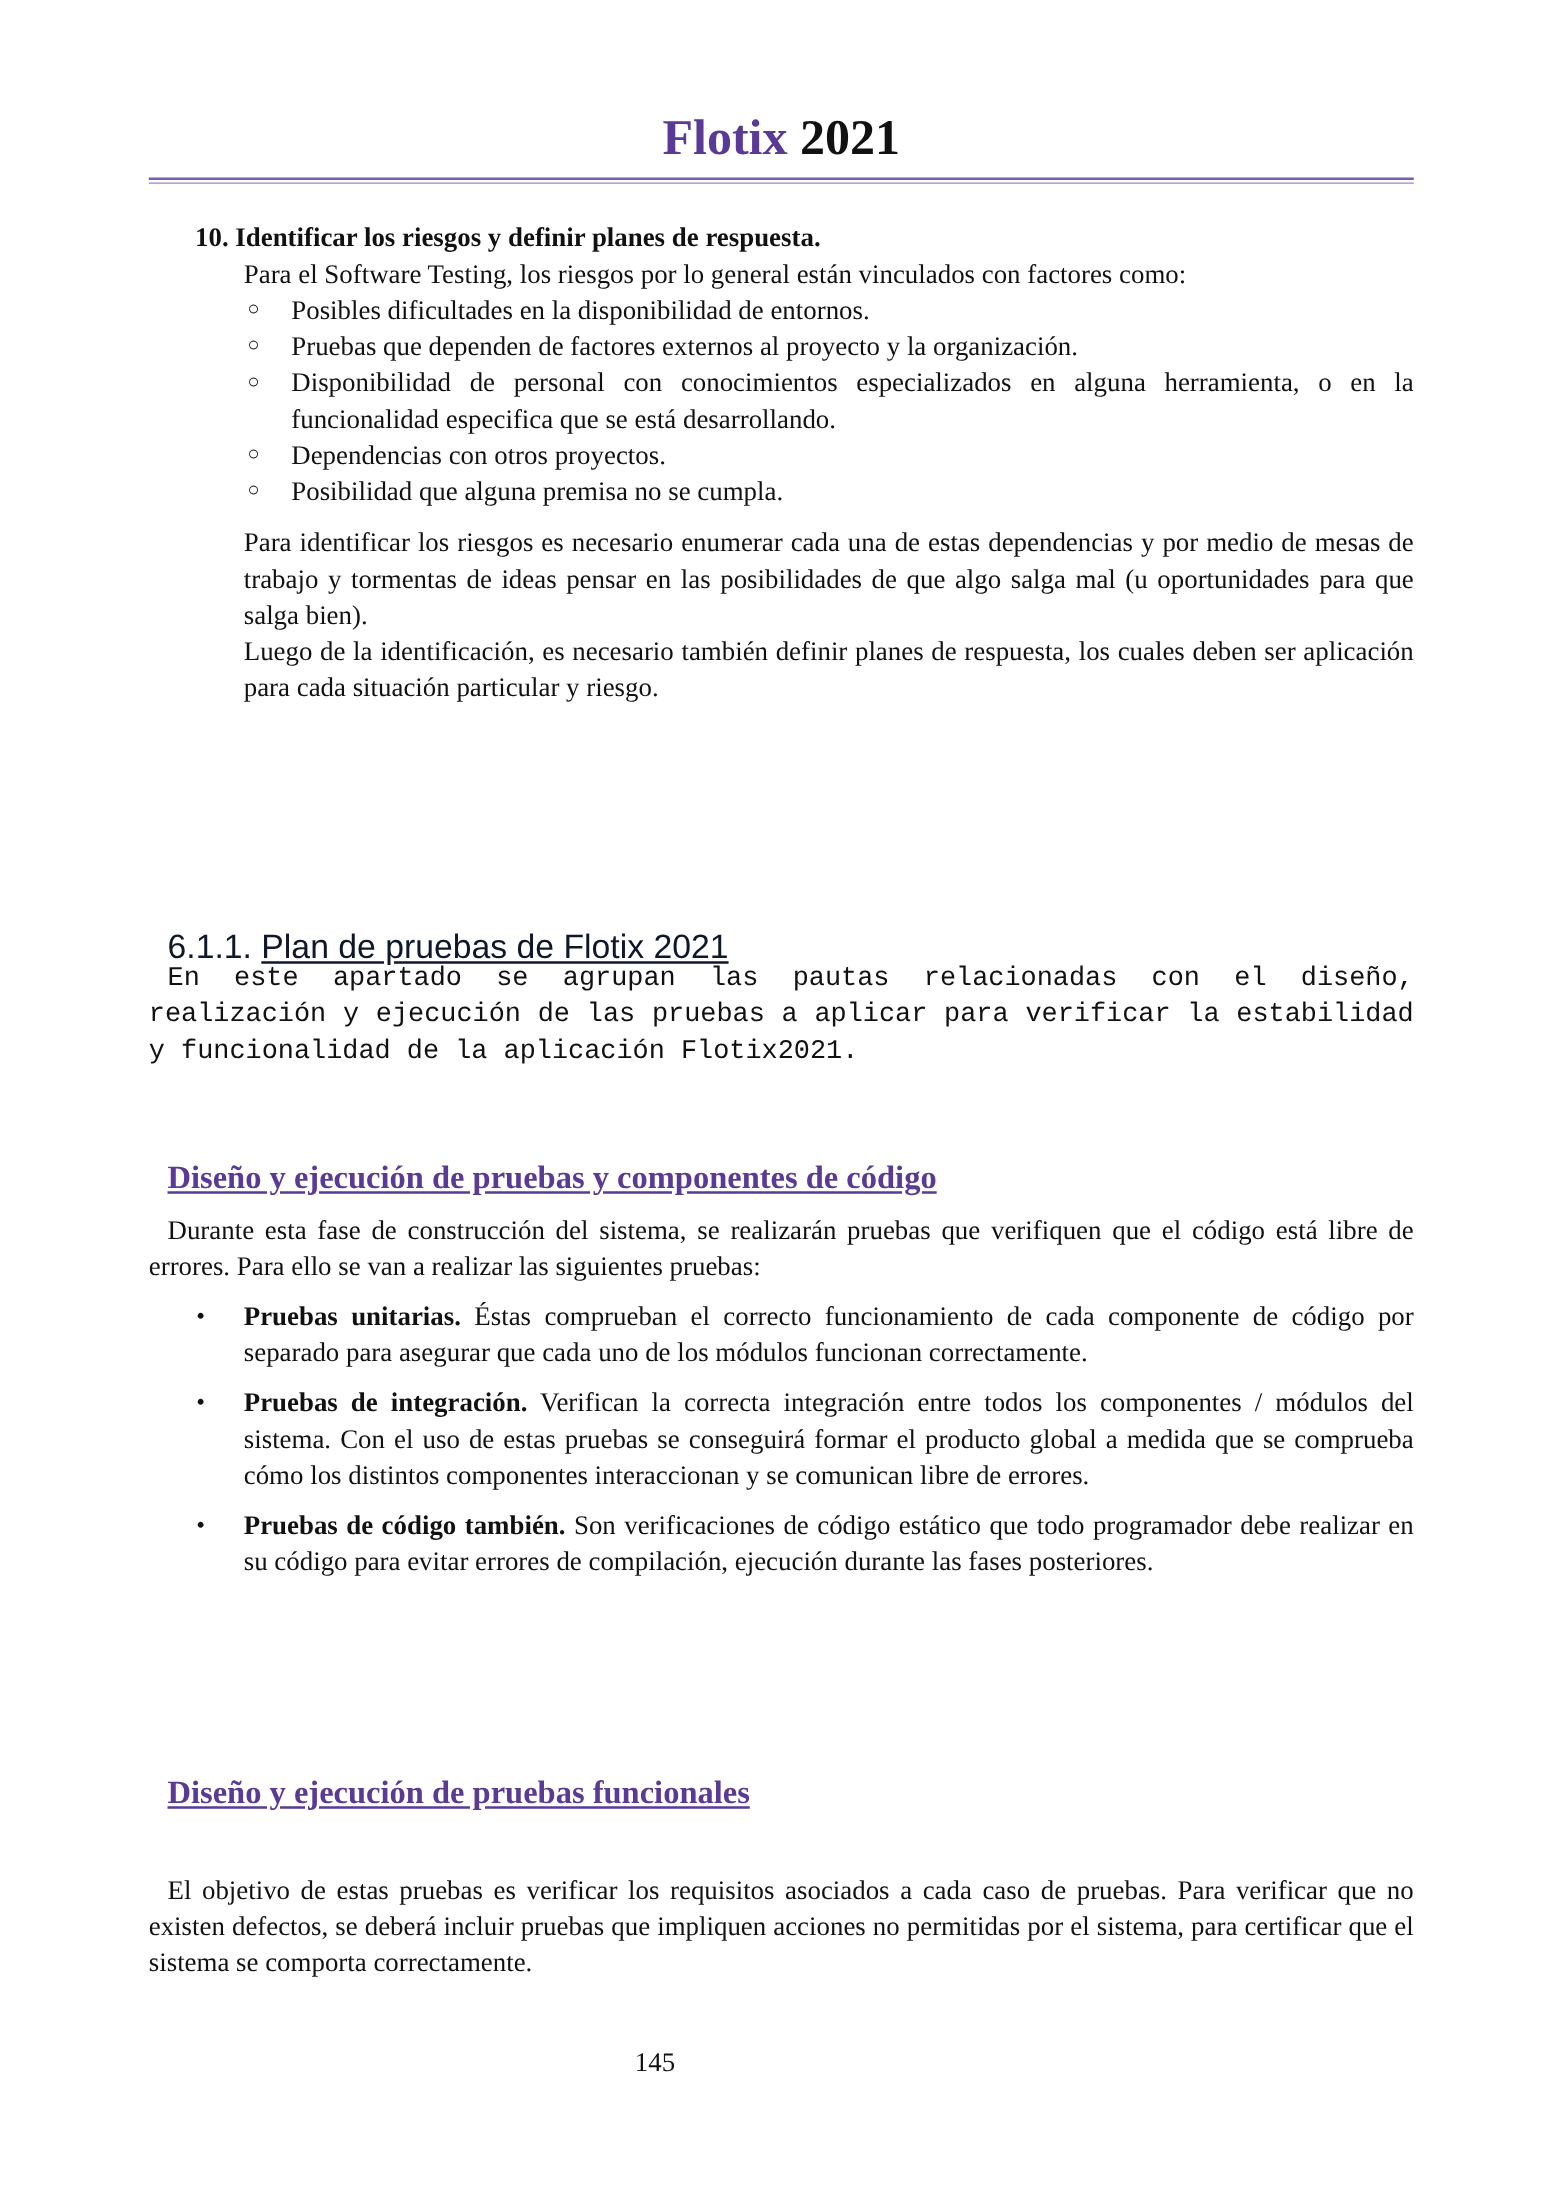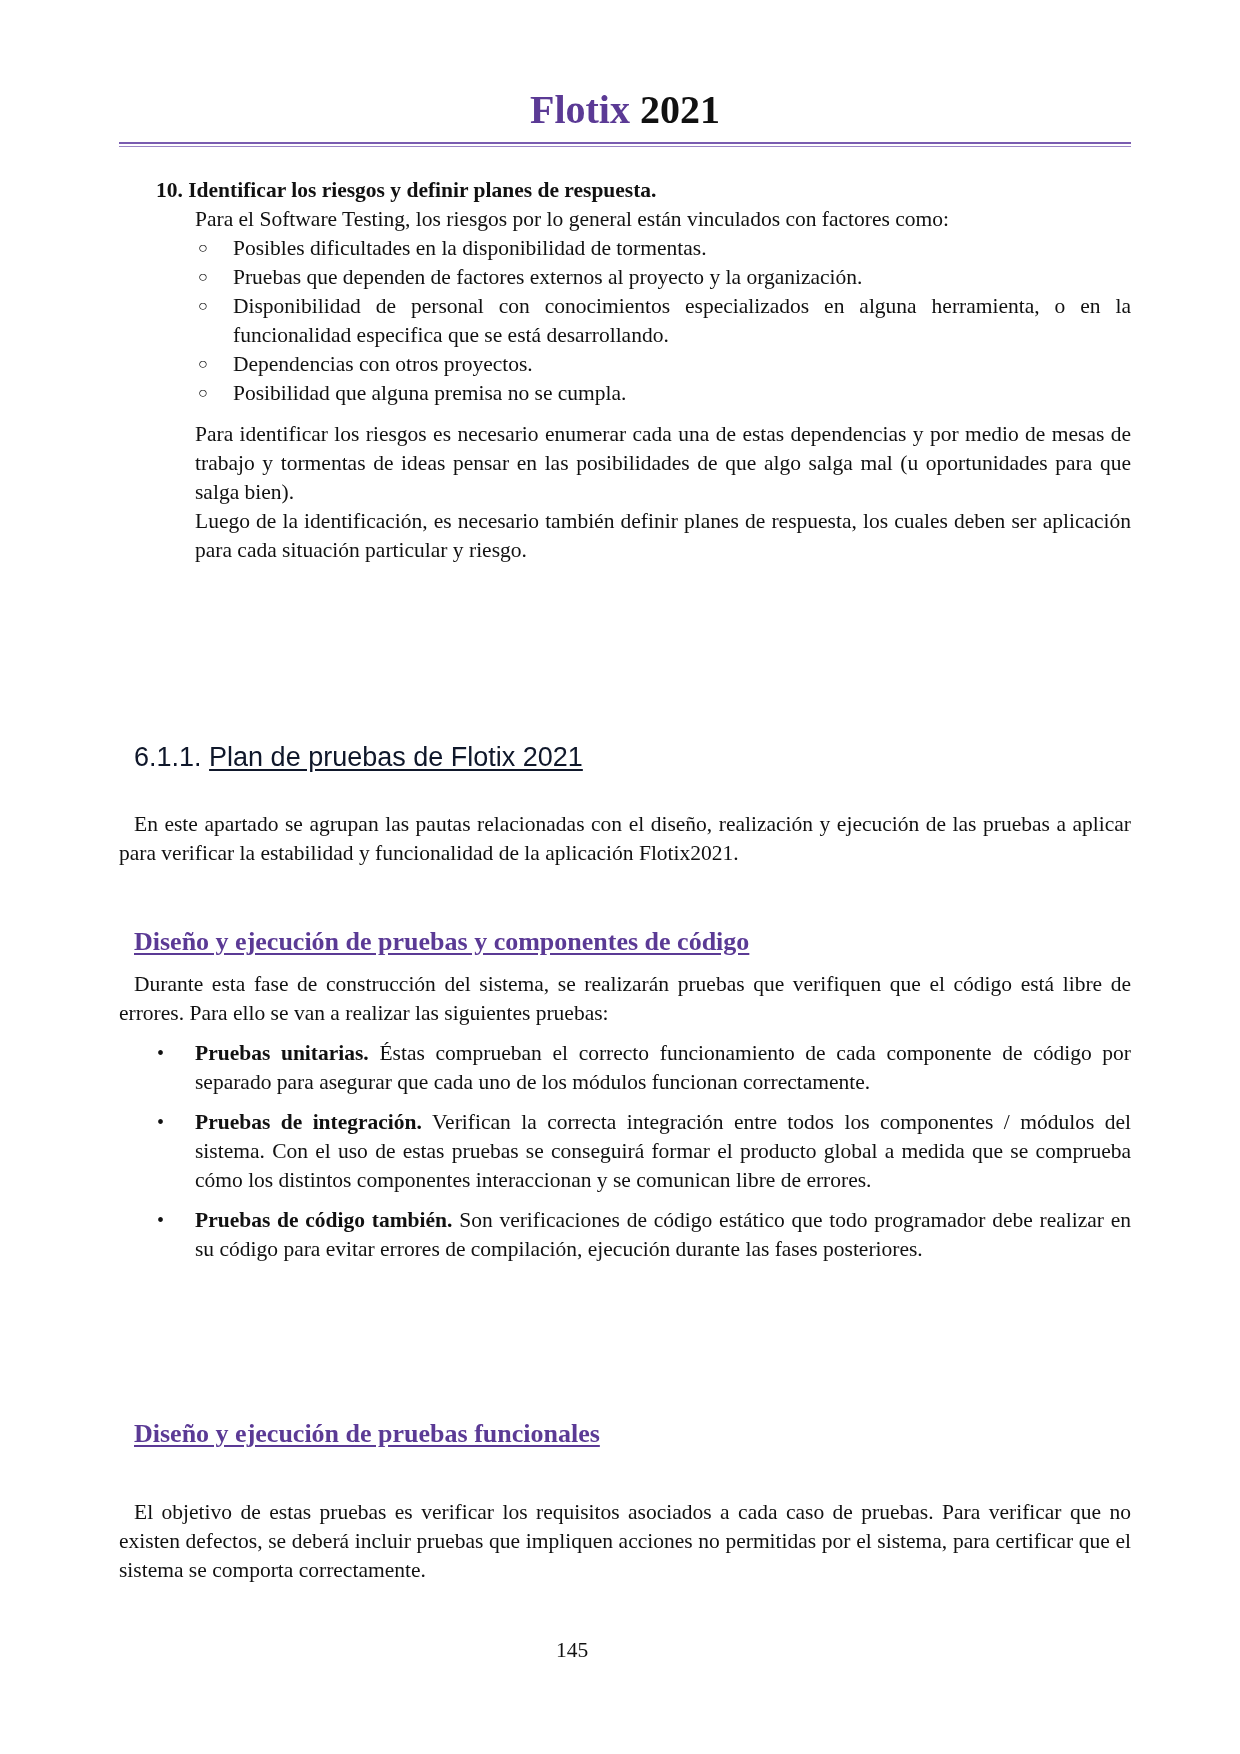--- a/index.html
+++ b/index.html
@@ -33,53 +33,53 @@
     }
     .h3 .t { text-decoration: underline; text-underline-offset: 3px; }
     .h4 {
       position: absolute; left: 134px;
       font-family: "Liberation Serif", serif; font-weight: bold; font-size: 26px; line-height: 34px;
       color: #5b3a95; text-decoration: underline; text-underline-offset: 3px;
     }
     .bullet-list { position: absolute; left: 150px; width: 981px; margin: 0; padding: 0; list-style: none; }
     .bullet-list li { position: relative; padding-left: 45px; font-size: 21.5px; line-height: 29px; text-align: justify; margin-bottom: 11px; }
     .bullet-list li .dot { position: absolute; left: 7px; top: 0; font-size: 20px; }
-    .page-num { position: absolute; left: 0; width: 1048px; top: 1638px; text-align: center; font-size: 21.5px; padding-left: 48px; }
+    .page-num { position: absolute; left: 0; width: 1048px; top: 1638px; text-align: center; font-size: 21.5px; }
   </style>
 </head>
 <body>
 
 <div class="header">
   <span class="brand">Flotix</span>
   <span class="year">2021</span>
 </div>
 <div class="header-rule"></div>
 
 <div class="num-title">
   <span>10.</span>
   <span>Identificar los riesgos y definir planes de respuesta.</span>
 </div>
 <div class="para" style="left:195px; top:205px; width:936px;">Para el Software Testing, los riesgos por lo general están vinculados con factores como:</div>
 
 <ul class="circle-list">
-  <li><span class="mk">○</span><span>Posibles dificultades en la disponibilidad de tormentas.</span></li>
+  <li><span class="mk">○</span><span>Posibles dificultades en la disponibilidad de entornos.</span></li>
   <li><span class="mk">○</span><span>Pruebas que dependen de factores externos al proyecto y la organización.</span></li>
   <li><span class="mk">○</span><span>Disponibilidad de personal con conocimientos especializados en alguna herramienta, o en la funcionalidad especifica que se está desarrollando.</span></li>
   <li><span class="mk">○</span><span>Dependencias con otros proyectos.</span></li>
   <li><span class="mk">○</span><span>Posibilidad que alguna premisa no se cumpla.</span></li>
 </ul>
 
 <div class="para" style="left:195px; top:420px; width:936px;">Para identificar los riesgos es necesario enumerar cada una de estas dependencias y por medio de mesas de trabajo y tormentas de ideas pensar en las posibilidades de que algo salga mal (u oportunidades para que salga bien).</div>
 <div class="para" style="left:195px; top:507px; width:936px;">Luego de la identificación, es necesario también definir planes de respuesta, los cuales deben ser aplicación para cada situación particular y riesgo.</div>
 
 <div class="h3">
   <span>6.1.1.</span>
   <span class="t">Plan de pruebas de Flotix 2021</span>
 </div>
-<div class="para" style="left:119px; top:810px; width:1012px; text-indent:15px;">En este apartado se agrupan las pautas relacionadas con el diseño, realización y ejecución de las pruebas a aplicar para verificar la estabilidad y funcionalidad de la aplicación Flotix2021.</div>
+<div class="para" style="left:119px; top:769px; width:1012px; text-indent:15px;font-family:Liberation Mono, monospace;">En este apartado se agrupan las pautas relacionadas con el diseño, realización y ejecución de las pruebas a aplicar para verificar la estabilidad y funcionalidad de la aplicación Flotix2021.</div>
 
 <div class="h4" style="top:925px;">Diseño y ejecución de pruebas y componentes de código</div>
 <div class="para" style="left:119px; top:970px; width:1012px; text-indent:15px;">Durante esta fase de construcción del sistema, se realizarán pruebas que verifiquen que el código está libre de errores. Para ello se van a realizar las siguientes pruebas:</div>
 
 <ul class="bullet-list" style="top:1039px;">
   <li><span class="dot">•</span><span class="bold">Pruebas unitarias.</span><span> Éstas comprueban el correcto funcionamiento de cada componente de código por separado para asegurar que cada uno de los módulos funcionan correctamente.</span></li>
   <li><span class="dot">•</span><span class="bold">Pruebas de integración.</span><span> Verifican la correcta integración entre todos los componentes / módulos del sistema. Con el uso de estas pruebas se conseguirá formar el producto global a medida que se comprueba cómo los distintos componentes interaccionan y se comunican libre de errores.</span></li>
   <li><span class="dot">•</span><span class="bold">Pruebas de código también.</span><span> Son verificaciones de código estático que todo programador debe realizar en su código para evitar errores de compilación, ejecución durante las fases posteriores.</span></li>
 </ul>
 

